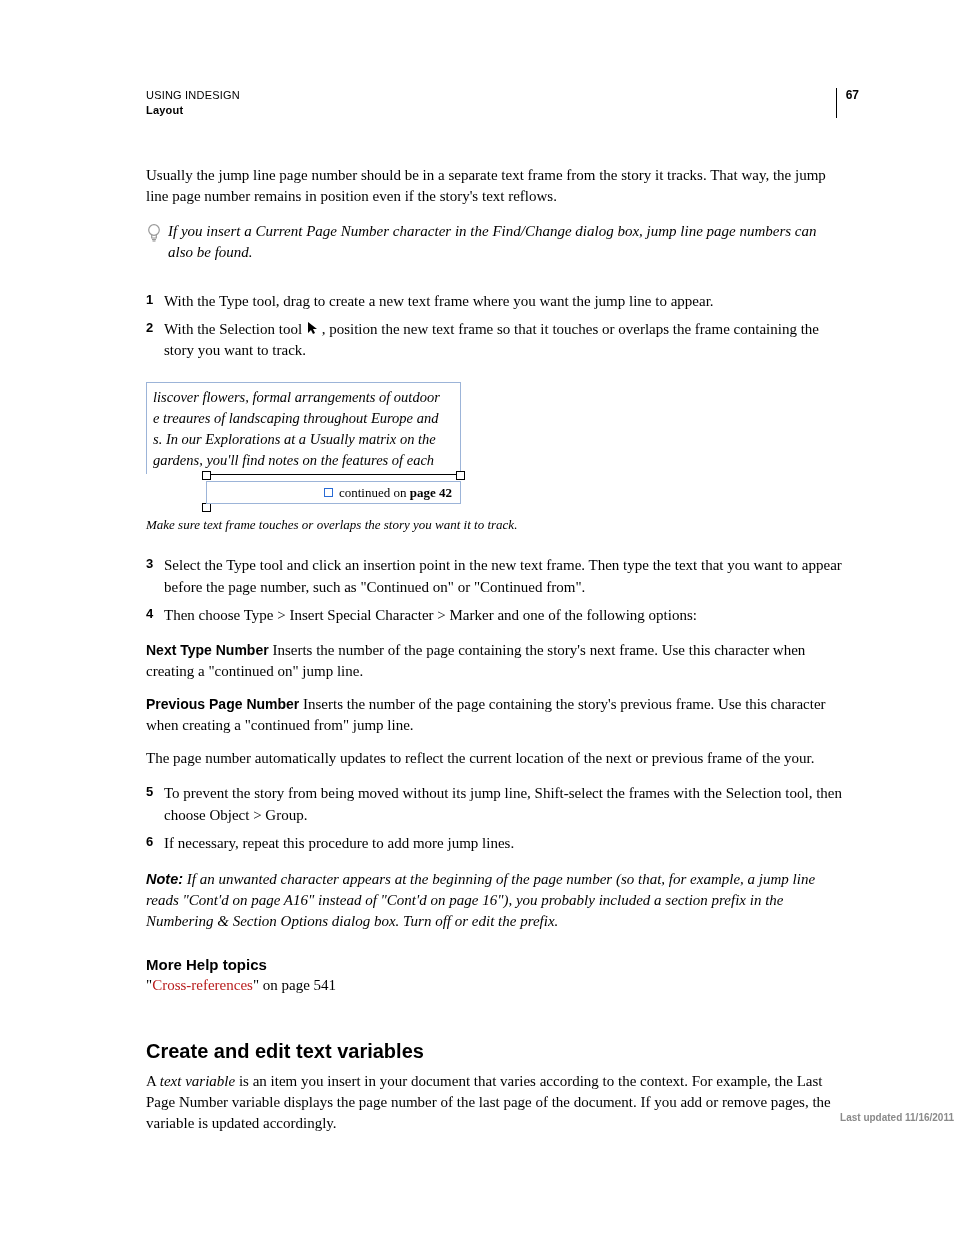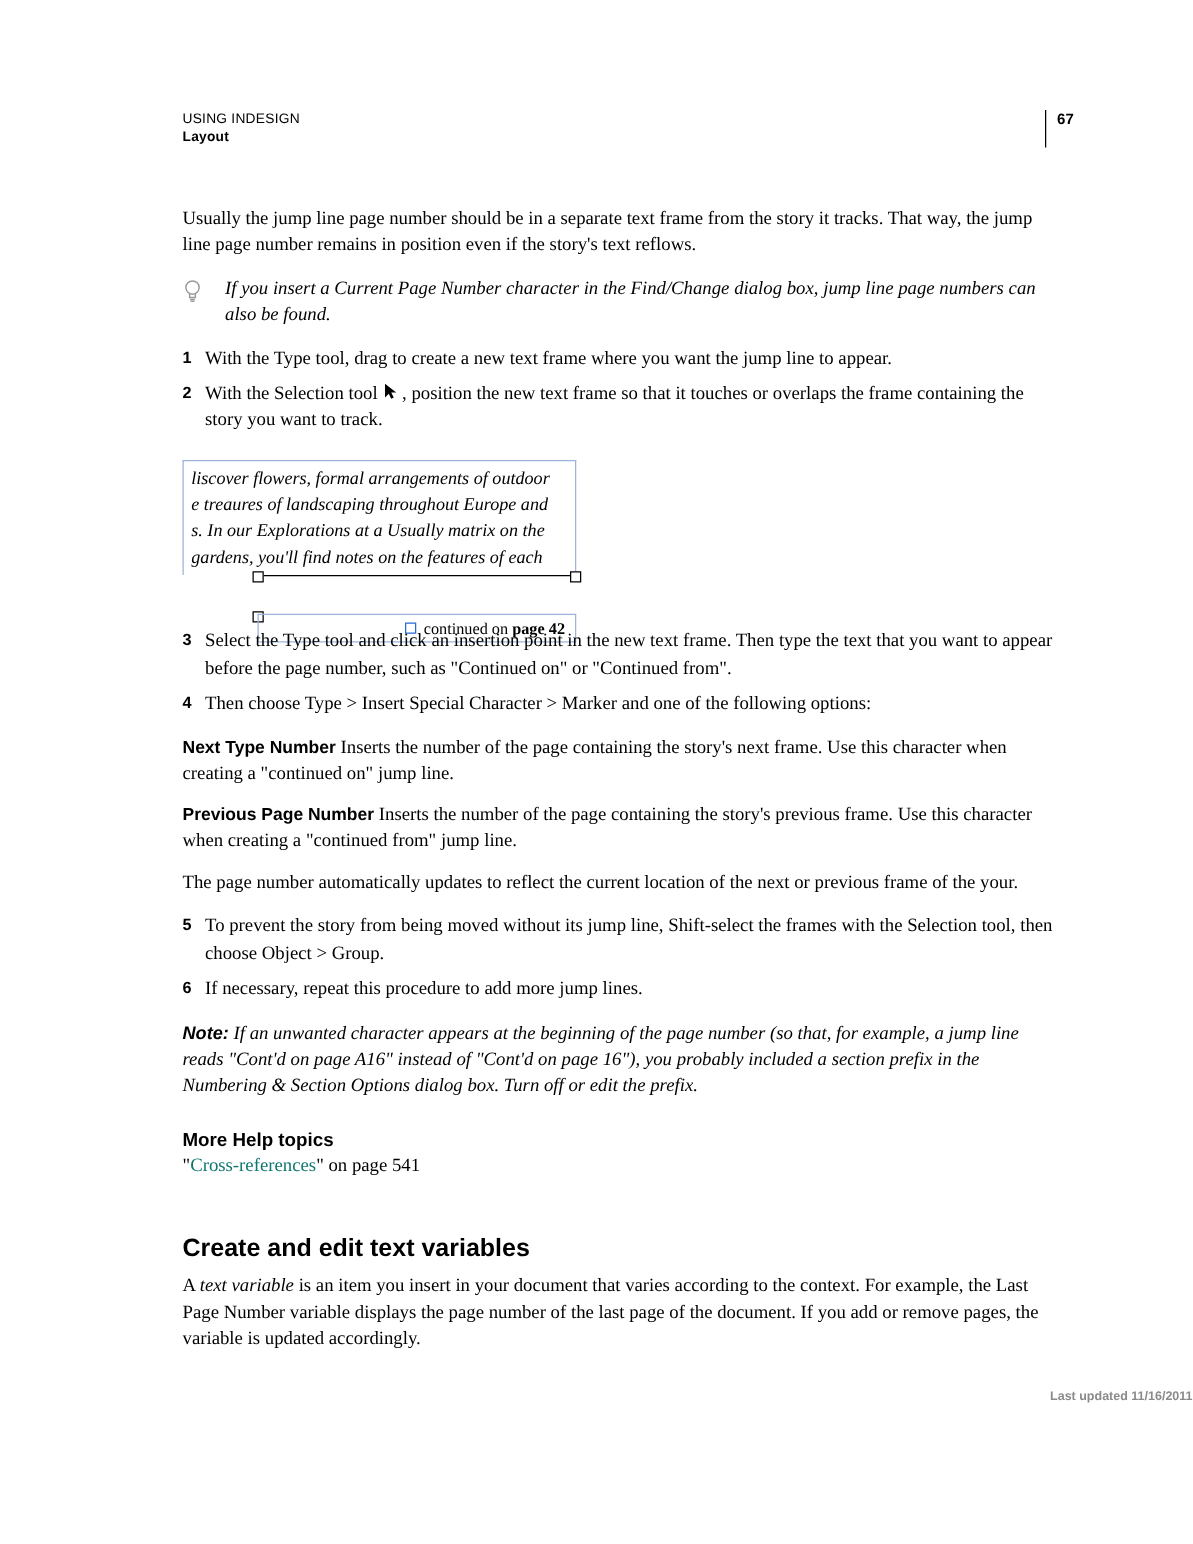--- a/index.html
+++ b/index.html
@@ -43,22 +43,22 @@
     margin-right: -15px;
   }
   p.body {
     font-size: 15px;
     line-height: 1.4;
     margin: 0 0 14px 0;
   }
   .tip-row {
     display: flex;
     align-items: flex-start;
-    gap: 18px;
-    margin-bottom: 14px;
+    gap: 6px;
+    margin-bottom: 28px;
   }
   .tip-icon {
     width: 16px;
     flex-shrink: 0;
     padding-top: 2px;
   }
   .tip-text {
     font-style: italic;
     font-size: 15px;
     line-height: 1.4;
@@ -125,21 +125,20 @@
     left: 0; right: 0;
     top: 6px;
     height: 21px;
     border: 1px solid #9cb4d8;
     display: flex;
     align-items: center;
     justify-content: flex-end;
     padding-right: 8px;
     gap: 6px;
     font-size: 13px;
-    margin-top: 24px;
   }
   .bluebox {
     width: 7px; height: 7px;
     border: 1px solid #2a6bd4;
   }
   .jump-inner b { font-family: inherit; }
   .caption {
     font-style: italic;
     font-size: 13px;
     margin: 6px 0 22px 0;
@@ -169,21 +168,21 @@
   .h-more {
     font-family: "Myriad Pro", "Helvetica Neue", Arial, sans-serif;
     font-weight: 700;
     font-size: 15px;
     margin: 0 0 4px 0;
   }
   .xref-line {
     font-size: 15px;
     margin: 0 0 46px 0;
   }
-  .link { color: #0f766e; }
+  .link { color: #b91c1c; }
   h1.section {
     font-family: "Myriad Pro", "Helvetica Neue", Arial, sans-serif;
     font-weight: 700;
     font-size: 32px;
     margin: 0 0 26px 0;
     letter-spacing: -0.2px;
   }
   h2.subsection {
     font-family: "Myriad Pro", "Helvetica Neue", Arial, sans-serif;
     font-weight: 700;
@@ -250,20 +249,21 @@
       <div class="handle" style="right:-4px; top:-4px;"></div>
       <div class="handle" style="left:-4px; bottom:-1px;"></div>
       <div class="jump-inner">
         <span class="bluebox"></span>
         <span style="font-family: Georgia, serif;">
           <span>continued on </span><b>page 42</b>
         </span>
       </div>
     </div>
   </div>
+  <div class="caption">Make sure text frame touches or overlaps the story you want it to track.</div>
 
   <ol class="steps" start="3" style="counter-reset: step 2;">
     <li>Select the Type tool and click an insertion point in the new text frame. Then type the text that you want to appear before the page number, such as "Continued on" or "Continued from".</li>
     <li>Then choose Type &gt; Insert Special Character &gt; Marker and one of the following options:</li>
   </ol>
 
   <p class="run-in">
     <span class="run-in-head">Next Type Number</span><span> Inserts the number of the page containing the story's next frame. Use this character when creating a "continued on" jump line.</span>
   </p>
 

